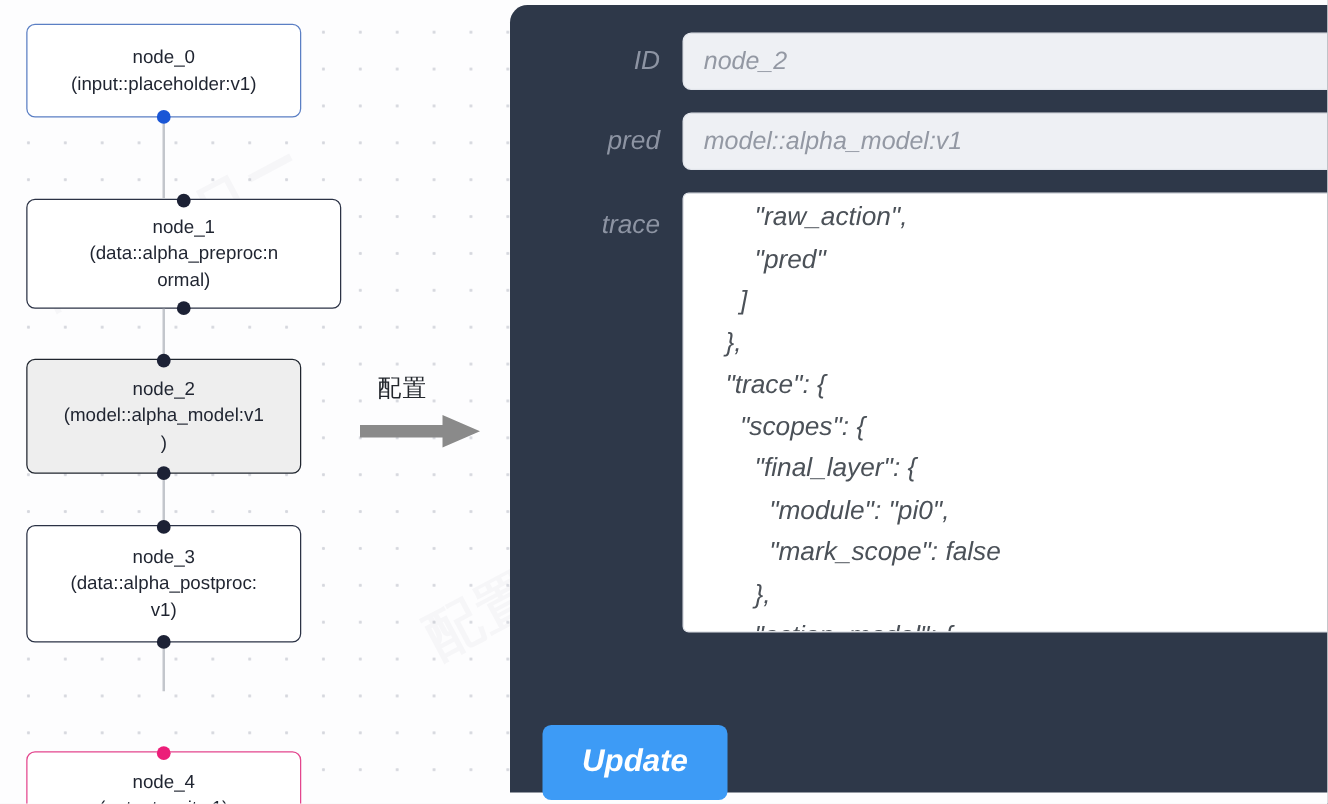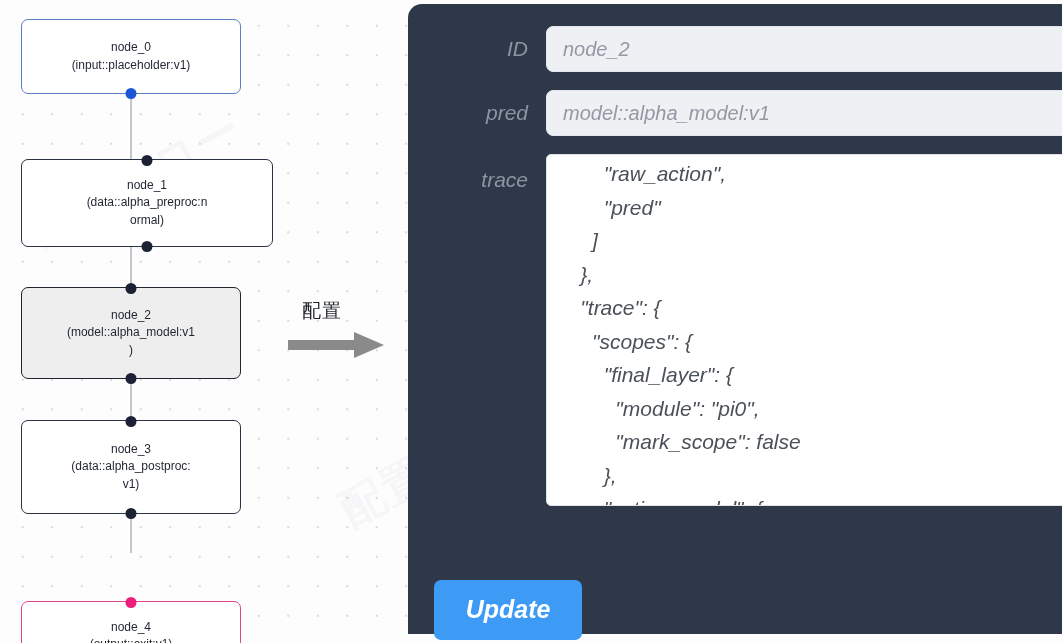--- a/index.html
+++ b/index.html
@@ -54,21 +54,21 @@
   
   .node {
     position: absolute;
     background: #ffffff;
     border: 1.6px solid #2b3245;
     border-radius: 7px;
     display: flex;
     align-items: center;
     justify-content: center;
     text-align: center;
-    font-size: 12px;
+    font-size: 15px;
     line-height: 1.42;
     color: #1f2430;
     padding: 4px 8px;
     box-shadow: 0 0 0 rgba(0,0,0,0);
   }
   .node .nlabel { width: 100%; white-space: pre-line; }
 
   .node.input-node  { border-color: #5b7fc4; }
   .node.output-node { border-color: #e3458d; }
   .node.selected    { background: #eeeeee; border-color: #20262f; border-width: 1.9px; }

